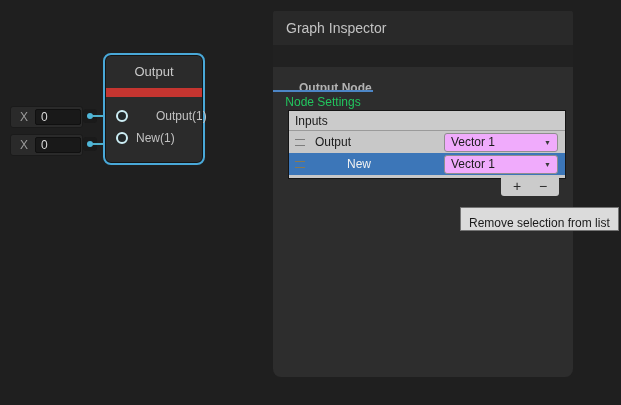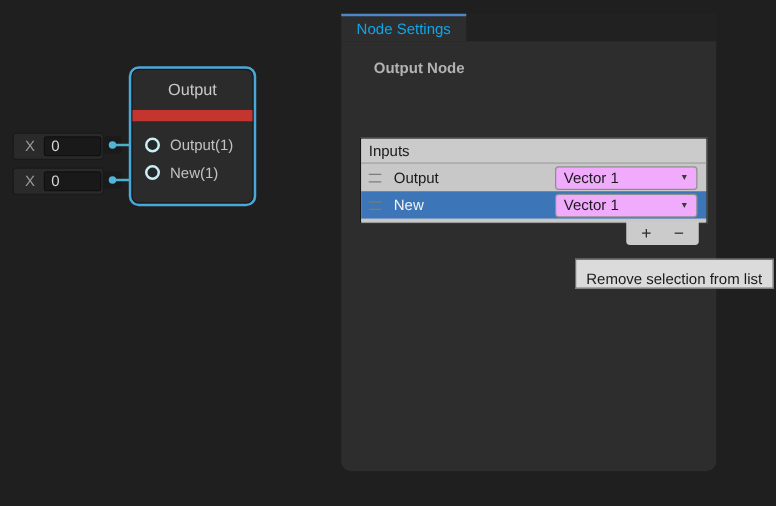--- a/index.html
+++ b/index.html
@@ -18,21 +18,21 @@
   .node-title{
     position:absolute;left:0;top:0;width:100%;height:33px;
     display:flex;align-items:center;justify-content:center;
     color:#c9c9c9;font-size:13px;
   }
   .node-divider{
     position:absolute;left:1px;top:33px;width:calc(100% - 2px);height:9px;
     background:#c53530;
   }
   .port-row{position:absolute;left:0;width:100%;height:14px;display:flex;align-items:center;}
-  .port-row.r1{top:54px;}
+  .port-row.r1{top:54px;gap:20px;}
   .port-row.r2{top:76px;}
   .port-circle{
     width:8px;height:8px;border-radius:50%;
     border:2px solid #cdeef5;background:#22282a;margin-left:11px;flex:none;
   }
   .port-label{color:#c2c2c2;font-size:12px;margin-left:8px;white-space:nowrap;}
   
   .xfield{
     position:absolute;left:10px;width:71px;height:20px;
     background:#2a2a2a;border:1px solid #1a1a1a;border-radius:3px;
@@ -62,40 +62,41 @@
     height:34px;display:flex;align-items:center;
     color:#c3c3c3;font-size:14px;padding-left:13px;
     background:#292929;border-radius:3px 3px 0 0;
   }
   .tabstrip{position:relative;height:22px;background:#212121;}
   .tab{
     position:absolute;top:0;height:22px;display:flex;align-items:center;
     justify-content:center;font-size:12px;box-sizing:border-box;cursor:default;
   }
   .tab.active{
-    left:0;width:100px;background:#2d2d2d;color:#0ea5e9;
+    left:0;width:100px;background:#2d2d2d;color:#22c55e;
     border-top:2px solid #4d86c6;
+    margin-top:45px;
   }
   .tab.inactive{left:100px;width:114px;color:#acacac;}
   .section-title{
     margin:14px 0 0 26px;font-size:12px;font-weight:bold;color:#b2b2b2;
   }
   
   .inputs-table{
     position:absolute;left:15px;top:99px;width:276px;
     border:1px solid #151515;background:#c8c8c8;text-align:right;
   }
   .inputs-header{
     height:19px;background:#cbcbcb;border-bottom:1px solid #9a9a9a;
     display:flex;align-items:center;padding-left:6px;
     font-size:12px;color:#191919;
   }
   .input-row{height:22px;display:flex;align-items:center;}
   .input-row.normal{background:#c8c8c8;color:#1a1a1a;}
-  .input-row.selected{background:#3c76b8;color:#f2f2f2;}
+  .input-row.selected{background:#3c76b8;color:#f2f2f2;gap:32px;}
   .drag-handle{
     width:10px;height:5px;margin-left:6px;flex:none;
     border-top:1px solid #7d7d7d;border-bottom:1px solid #7d7d7d;
   }
   .input-row.selected .drag-handle{border-color:#8a7a52;}
   .row-name{font-size:12px;margin-left:10px;}
   .type-dropdown{
     margin-left:auto;margin-right:7px;width:100px;height:17px;
     background:#f0abfc;border:1px solid #8e8e8e;border-radius:3px;
     display:flex;align-items:center;padding:0 6px;box-sizing:content-box;
@@ -151,20 +152,23 @@
       <span class="port-label">Output(1)</span>
     </div>
     <div class="port-row r2">
       <div class="port-circle"></div>
       <span class="port-label">New(1)</span>
     </div>
   </div>
 </div>
 
 <div class="panel">
+  <div class="panel-header">
+    <span>Graph Inspector</span>
+  </div>
   <div class="tabstrip">
     <div class="tab active">Node Settings</div>
   </div>
   <div class="section-title">Output Node</div>
 
   <div class="inputs-table">
     <div class="inputs-header">Inputs</div>
 
     <div class="input-row normal">
       <div class="drag-handle"></div>

